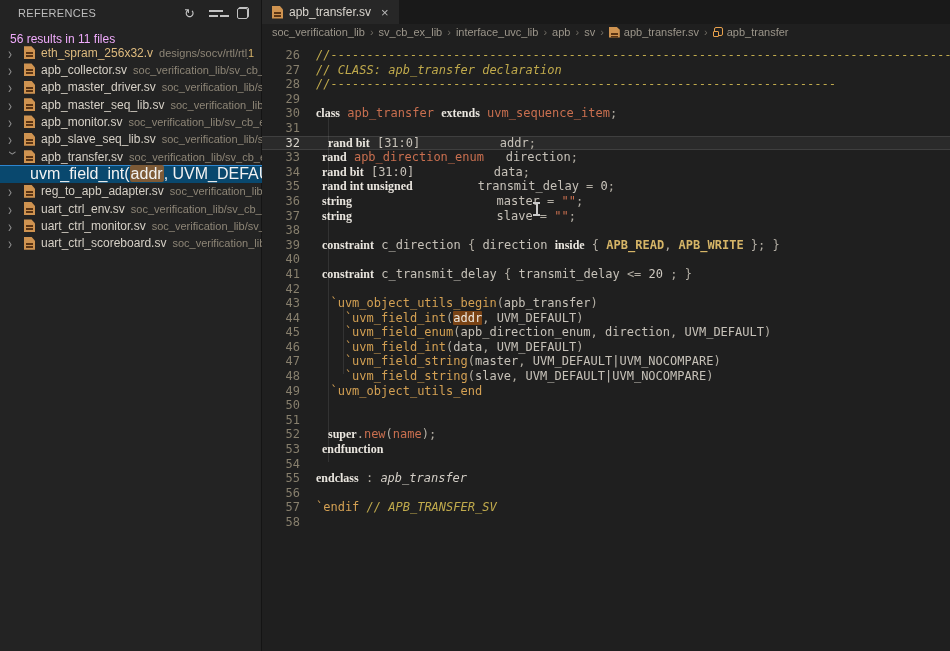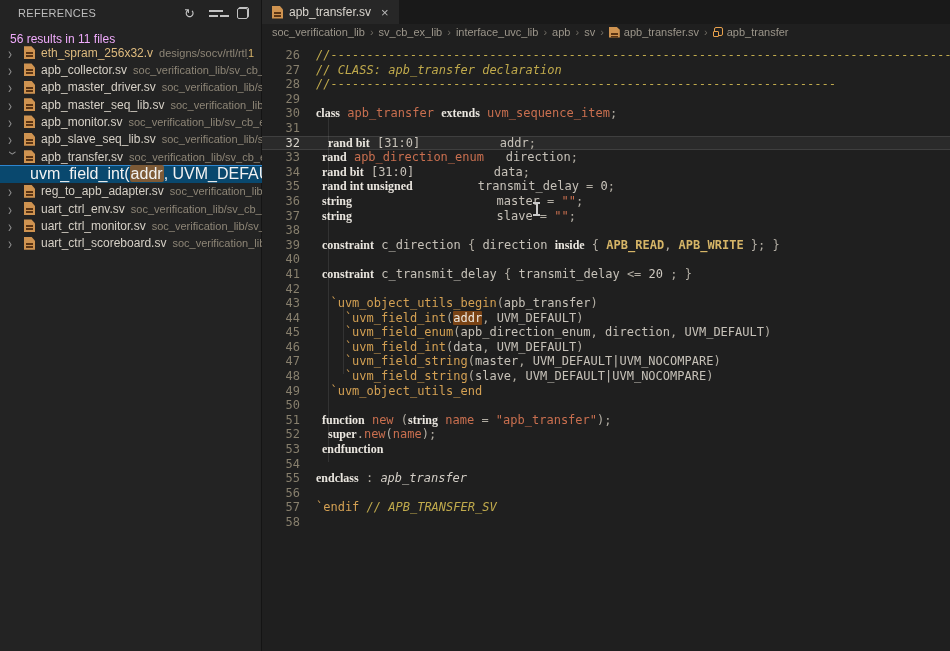--- a/index.html
+++ b/index.html
@@ -235,21 +235,21 @@
         <div class="code-row"><span class="gutter">41</span><span class="code-text"><span class="tk-kw">  constraint</span><span class="tk-id"> c_transmit_delay </span><span class="tk-pun">{ </span><span class="tk-id">transmit_delay </span><span class="tk-pun">&lt;= </span><span class="tk-num">20</span><span class="tk-pun"> ; }</span></span></div>
         <div class="code-row"><span class="gutter">42</span><span class="code-text"></span></div>
         <div class="code-row"><span class="gutter">43</span><span class="code-text"><span class="tk-mac">  `uvm_object_utils_begin</span><span class="tk-pun">(</span><span class="tk-id">apb_transfer</span><span class="tk-pun">)</span></span></div>
         <div class="code-row"><span class="gutter">44</span><span class="code-text"><span class="tk-mac">    `uvm_field_int</span><span class="tk-pun">(</span><span class="tk-match">addr</span><span class="tk-pun">, </span><span class="tk-id">UVM_DEFAULT</span><span class="tk-pun">)</span></span></div>
         <div class="code-row"><span class="gutter">45</span><span class="code-text"><span class="tk-mac">    `uvm_field_enum</span><span class="tk-pun">(</span><span class="tk-id">apb_direction_enum</span><span class="tk-pun">, </span><span class="tk-id">direction</span><span class="tk-pun">, </span><span class="tk-id">UVM_DEFAULT</span><span class="tk-pun">)</span></span></div>
         <div class="code-row"><span class="gutter">46</span><span class="code-text"><span class="tk-mac">    `uvm_field_int</span><span class="tk-pun">(</span><span class="tk-id">data</span><span class="tk-pun">, </span><span class="tk-id">UVM_DEFAULT</span><span class="tk-pun">)</span></span></div>
         <div class="code-row"><span class="gutter">47</span><span class="code-text"><span class="tk-mac">    `uvm_field_string</span><span class="tk-pun">(</span><span class="tk-id">master</span><span class="tk-pun">, </span><span class="tk-id">UVM_DEFAULT|UVM_NOCOMPARE</span><span class="tk-pun">)</span></span></div>
         <div class="code-row"><span class="gutter">48</span><span class="code-text"><span class="tk-mac">    `uvm_field_string</span><span class="tk-pun">(</span><span class="tk-id">slave</span><span class="tk-pun">, </span><span class="tk-id">UVM_DEFAULT|UVM_NOCOMPARE</span><span class="tk-pun">)</span></span></div>
         <div class="code-row"><span class="gutter">49</span><span class="code-text"><span class="tk-mac">  `uvm_object_utils_end</span></span></div>
         <div class="code-row"><span class="gutter">50</span><span class="code-text"></span></div>
-        <div class="code-row"><span class="gutter">51</span><span class="code-text"><span class="tk-kw">  function</span><span class="tk-fn"> new </span><span class="tk-pun">(</span><span class="tk-kw">string</span><span class="tk-fn"> name</span><span class="tk-pun"> = </span><span class="tk-str">"apb_transfer"</span><span class="tk-pun">);</span></span></div>
+        <div class="code-row"><span class="gutter">51</span></div>
         <div class="code-row"><span class="gutter">52</span><span class="code-text"><span class="tk-kw">    super</span><span class="tk-pun">.</span><span class="tk-fn">new</span><span class="tk-pun">(</span><span class="tk-fn">name</span><span class="tk-pun">);</span></span></div>
         <div class="code-row"><span class="gutter">53</span><span class="code-text"><span class="tk-kw">  endfunction</span></span></div>
         <div class="code-row"><span class="gutter">54</span><span class="code-text"></span></div>
         <div class="code-row"><span class="gutter">55</span><span class="code-text"><span class="tk-kw">endclass</span><span class="tk-pun"> : </span><span class="tk-ital">apb_transfer</span></span></div>
         <div class="code-row"><span class="gutter">56</span><span class="code-text"></span></div>
         <div class="code-row"><span class="gutter">57</span><span class="code-text"><span class="tk-mac">`endif</span><span class="tk-cmt"> // APB_TRANSFER_SV</span></span></div>
         <div class="code-row"><span class="gutter">58</span><span class="code-text"></span></div>
       </div>
     <div class="guide" id="guide1"></div>
     <div class="guide" id="guide2"></div>

